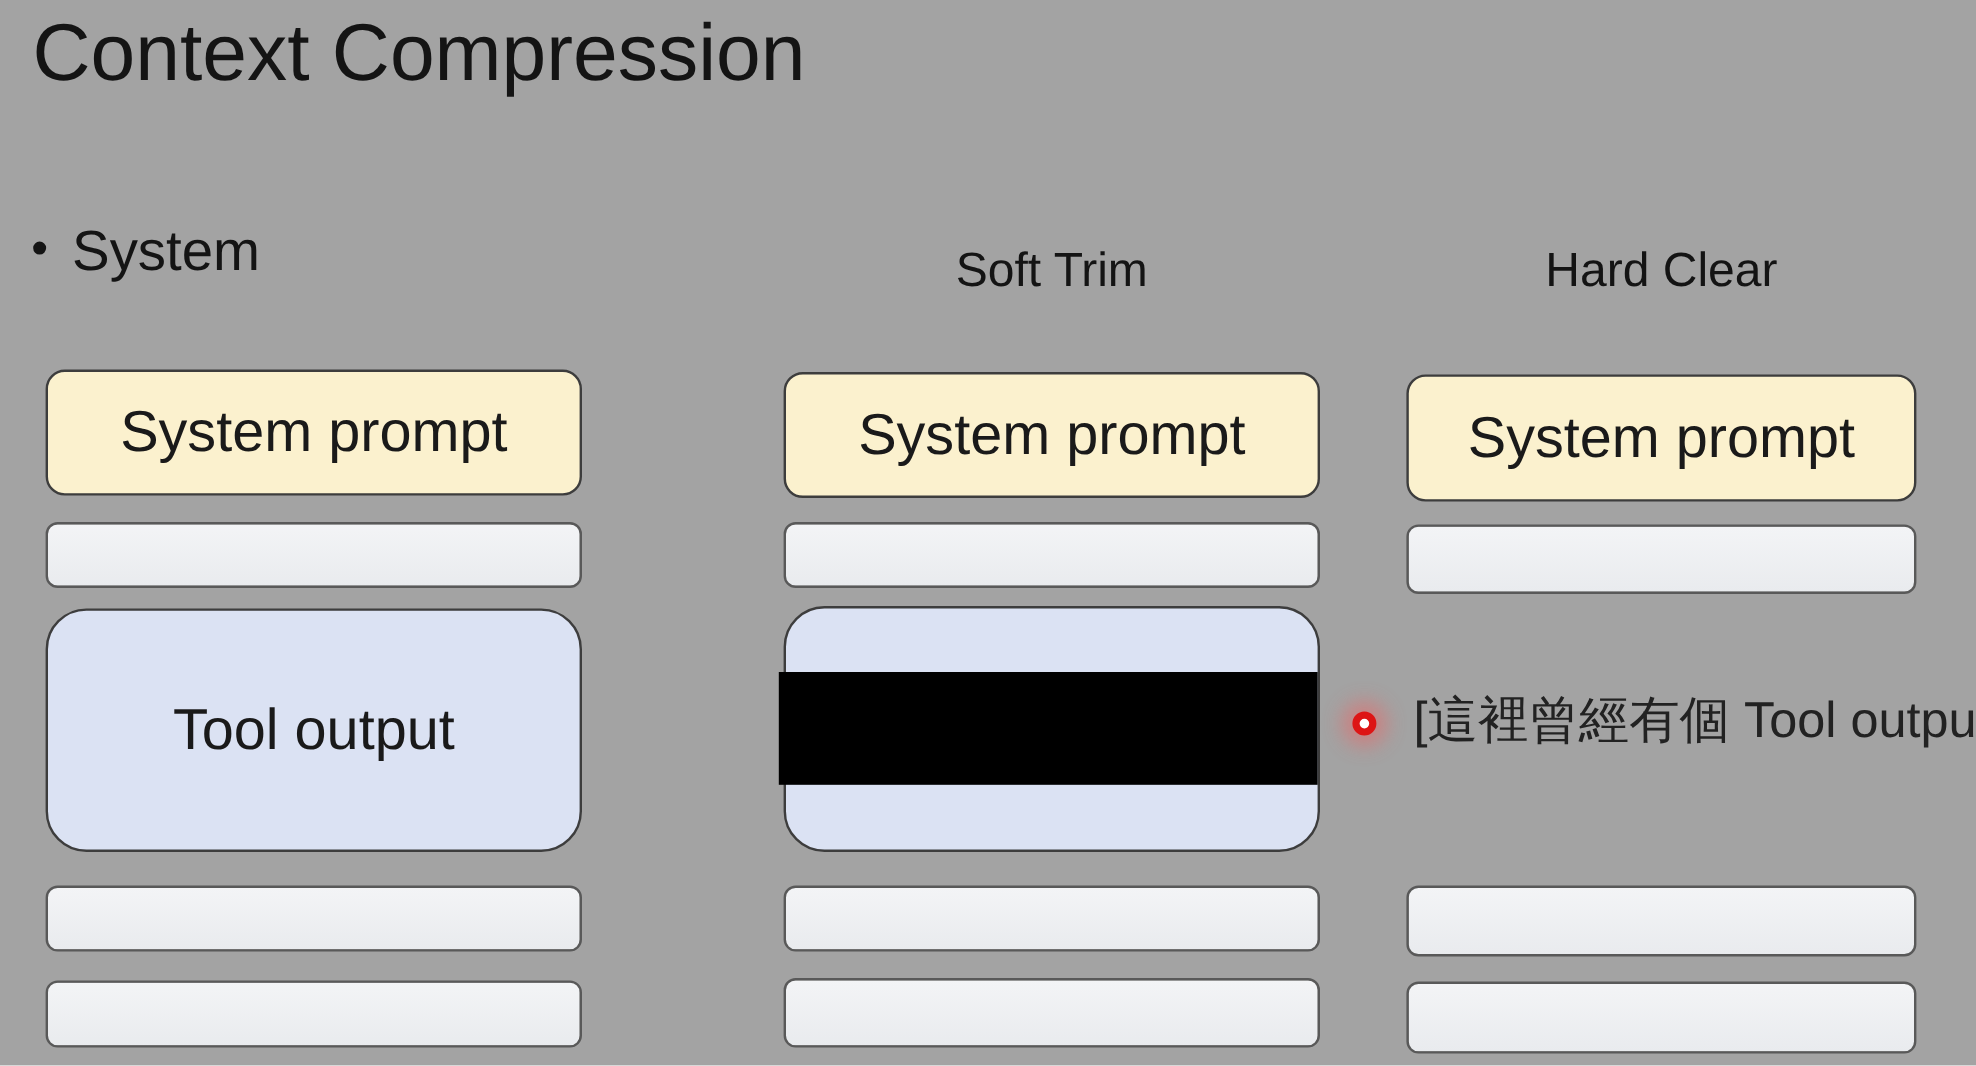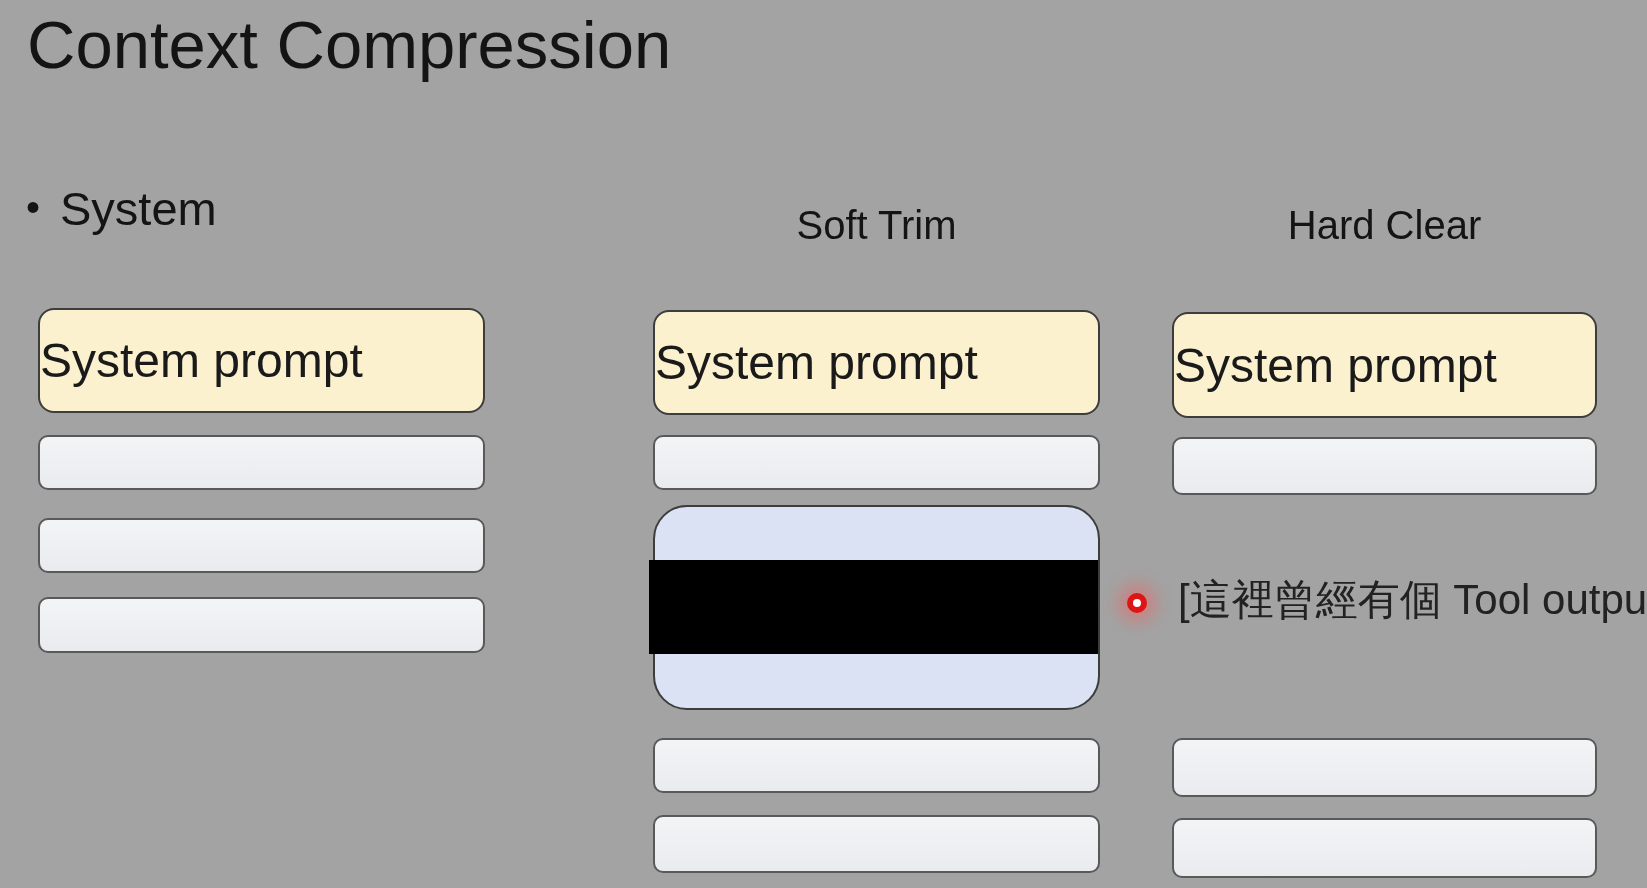--- a/index.html
+++ b/index.html
@@ -60,20 +60,21 @@
   .col { position: absolute; }
   .col.c1 { left: 38px;  top: 308px; width: 447px; }
   .col.c2 { left: 653px; top: 310px; width: 447px; }
   .col.c3 { left: 1172px; top: 312px; width: 425px; }
 
   .box {
     box-sizing: border-box;
     width: 100%;
     display: flex;
     align-items: center;
+    justify-content: center;
     font-size: 48px;
     color: #1a1a1a;
     white-space: nowrap;
   }
   .box.yellow {
     background: #fbf1ce;
     border: 2px solid #3d3d3d;
     border-radius: 16px;
     height: 105px;
   }
@@ -146,20 +147,23 @@
   </div>
 
   <div class="col-header soft">Soft Trim</div>
   <div class="col-header hard">Hard Clear</div>
 
   <div class="col c1">
     <div class="box yellow">
       <span>System prompt</span>
     </div>
     <div class="bar b1"></div>
+    <div class="box blue">
+      <span>Tool output</span>
+    </div>
     <div class="bar b2"></div>
     <div class="bar b3"></div>
   </div>
 
   <div class="col c2">
     <div class="box yellow">
       <span>System prompt</span>
     </div>
     <div class="bar b1"></div>
     <div class="box blue">

